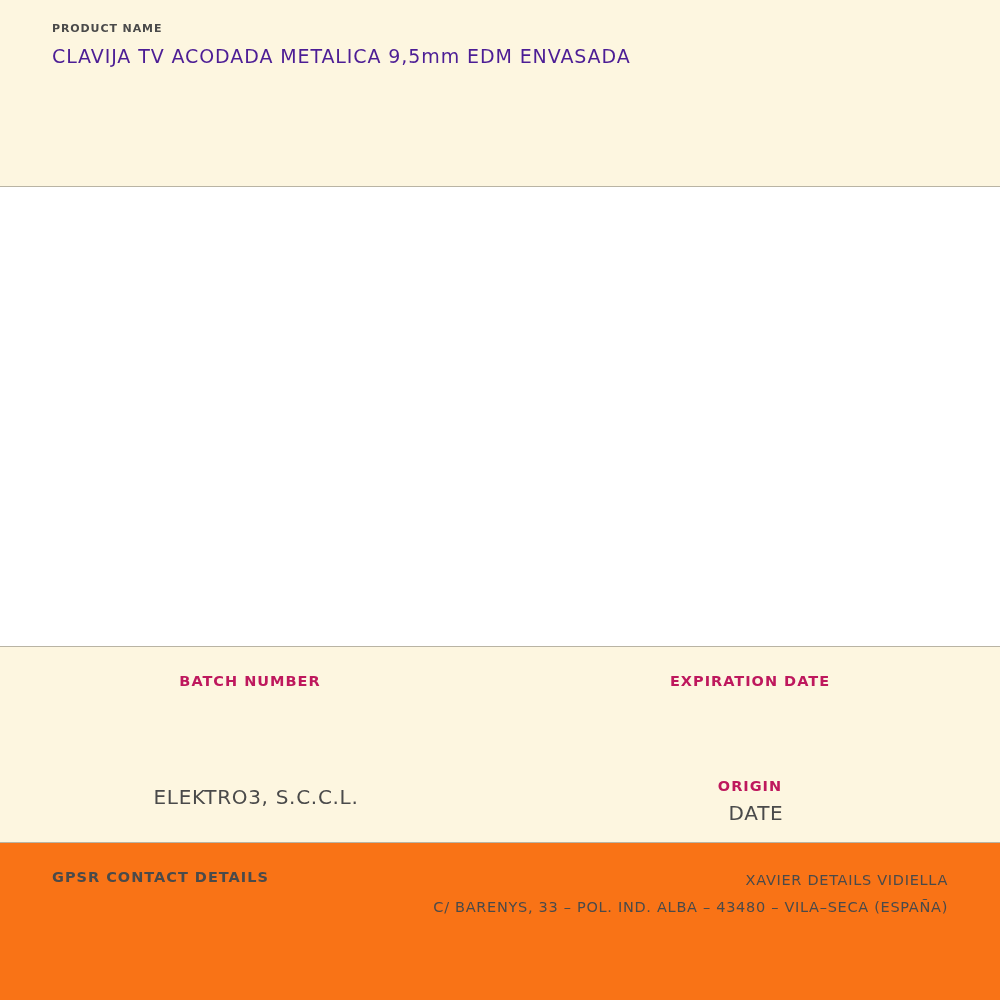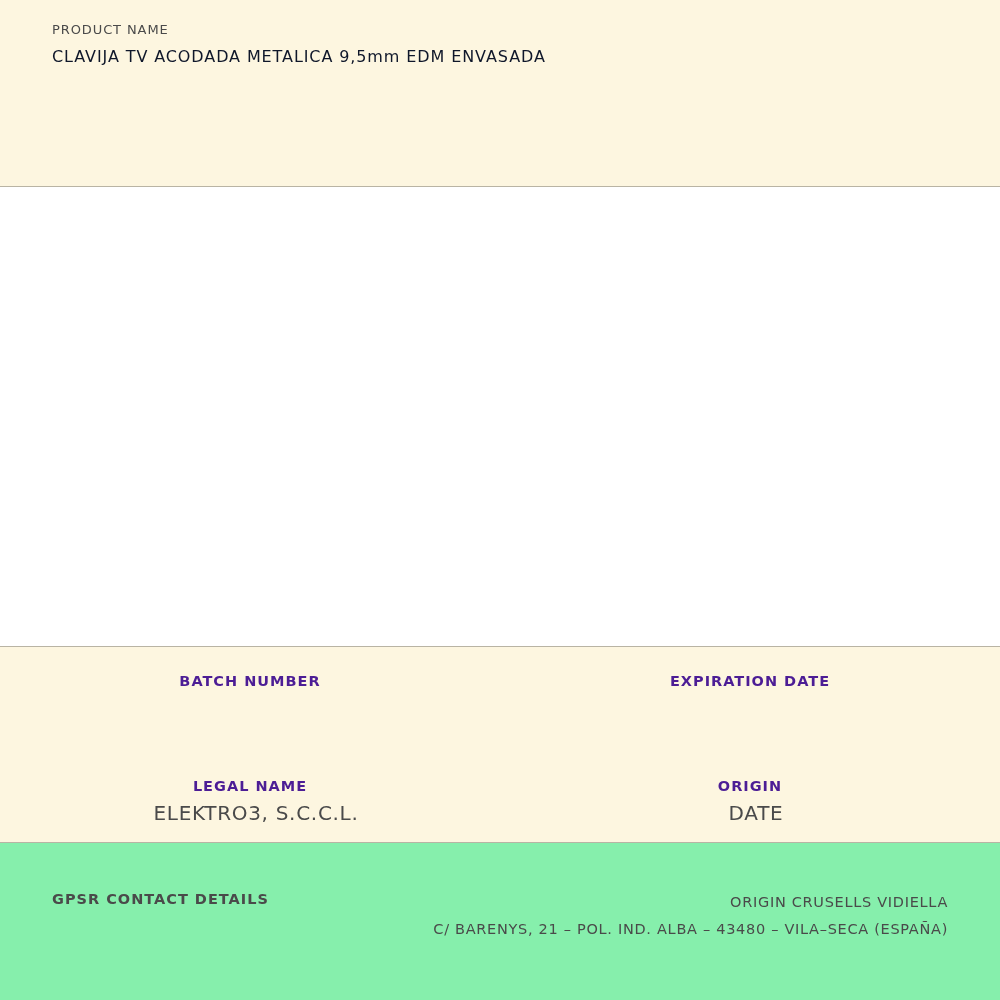--- a/index.html
+++ b/index.html
@@ -25,31 +25,31 @@
   
   .header-block {
     background: #fdf6e0;
     padding: 22px 52px 0 52px;
     box-sizing: border-box;
     height: 187px;
     border-bottom: 1px solid #b9b4a4;
     position: relative;
   }
   .field-label {
-    font-size: 13px;
-    font-weight: normal;
+    font-size: 11px;
+    font-weight: bold;
     letter-spacing: 0.9px;
     color: #4a4a4a;
     margin: 0 0 10px 0;
     text-transform: uppercase;
   }
   .field-value {
-    font-size: 16px;
+    font-size: 19px;
     letter-spacing: 0.9px;
-    color: #0f172a;
+    color: #4c1d95;
     margin: 0;
     font-weight: 400;
   }
   .field-group {
     margin-bottom: 28px;
   }
   .field-group.second {
     margin-top: 34px;
   }
 
@@ -75,41 +75,41 @@
   }
   .details-cell {
     width: 50%;
     text-align: center;
     box-sizing: border-box;
   }
   .cell-label {
     font-size: 14.5px;
     font-weight: bold;
     letter-spacing: 1.0px;
-    color: #4c1d95;
+    color: #be185d;
     text-transform: uppercase;
     margin: 0;
   }
   .cell-value {
     font-size: 20px;
     letter-spacing: 0.7px;
     color: #4a4a4a;
     margin: 7px 0 0 12px;
     min-height: 18px;
   }
   .details-row.second {
     margin-top: 64px;
   }
 
   
   .footer-block {
-    background: #86efac;
+    background: #f97316;
     height: 157px;
     box-sizing: border-box;
-    padding: 46px 52px 0 52px;
+    padding: 24px 52px 0 52px;
     display: flex;
     justify-content: space-between;
     align-items: flex-start;
   }
   .footer-label {
     font-size: 14.5px;
     font-weight: bold;
     letter-spacing: 1.0px;
     color: #4a4a4a;
     text-transform: uppercase;
@@ -147,31 +147,30 @@
         <p class="cell-label">BATCH NUMBER</p>
         <p class="cell-value"></p>
       </div>
       <div class="details-cell">
         <p class="cell-label">EXPIRATION DATE</p>
         <p class="cell-value"></p>
       </div>
     </div>
     <div class="details-row second">
       <div class="details-cell">
-        <p class="cell-label">LEGAL NAME</p>
         <p class="cell-value">ELEKTRO3, S.C.C.L.</p>
       </div>
       <div class="details-cell">
         <p class="cell-label">ORIGIN</p>
         <p class="cell-value">DATE</p>
       </div>
     </div>
   </div>
 
   <div class="footer-block">
     <div class="footer-label">GPSR CONTACT DETAILS</div>
     <div class="footer-lines">
-      <div>ORIGIN CRUSELLS VIDIELLA</div>
-      <div>C/ BARENYS, 21 – POL. IND. ALBA – 43480 – VILA–SECA (ESPAÑA)</div>
+      <div>XAVIER DETAILS VIDIELLA</div>
+      <div>C/ BARENYS, 33 – POL. IND. ALBA – 43480 – VILA–SECA (ESPAÑA)</div>
     </div>
   </div>
 
 </div>
 
 </body></html>

